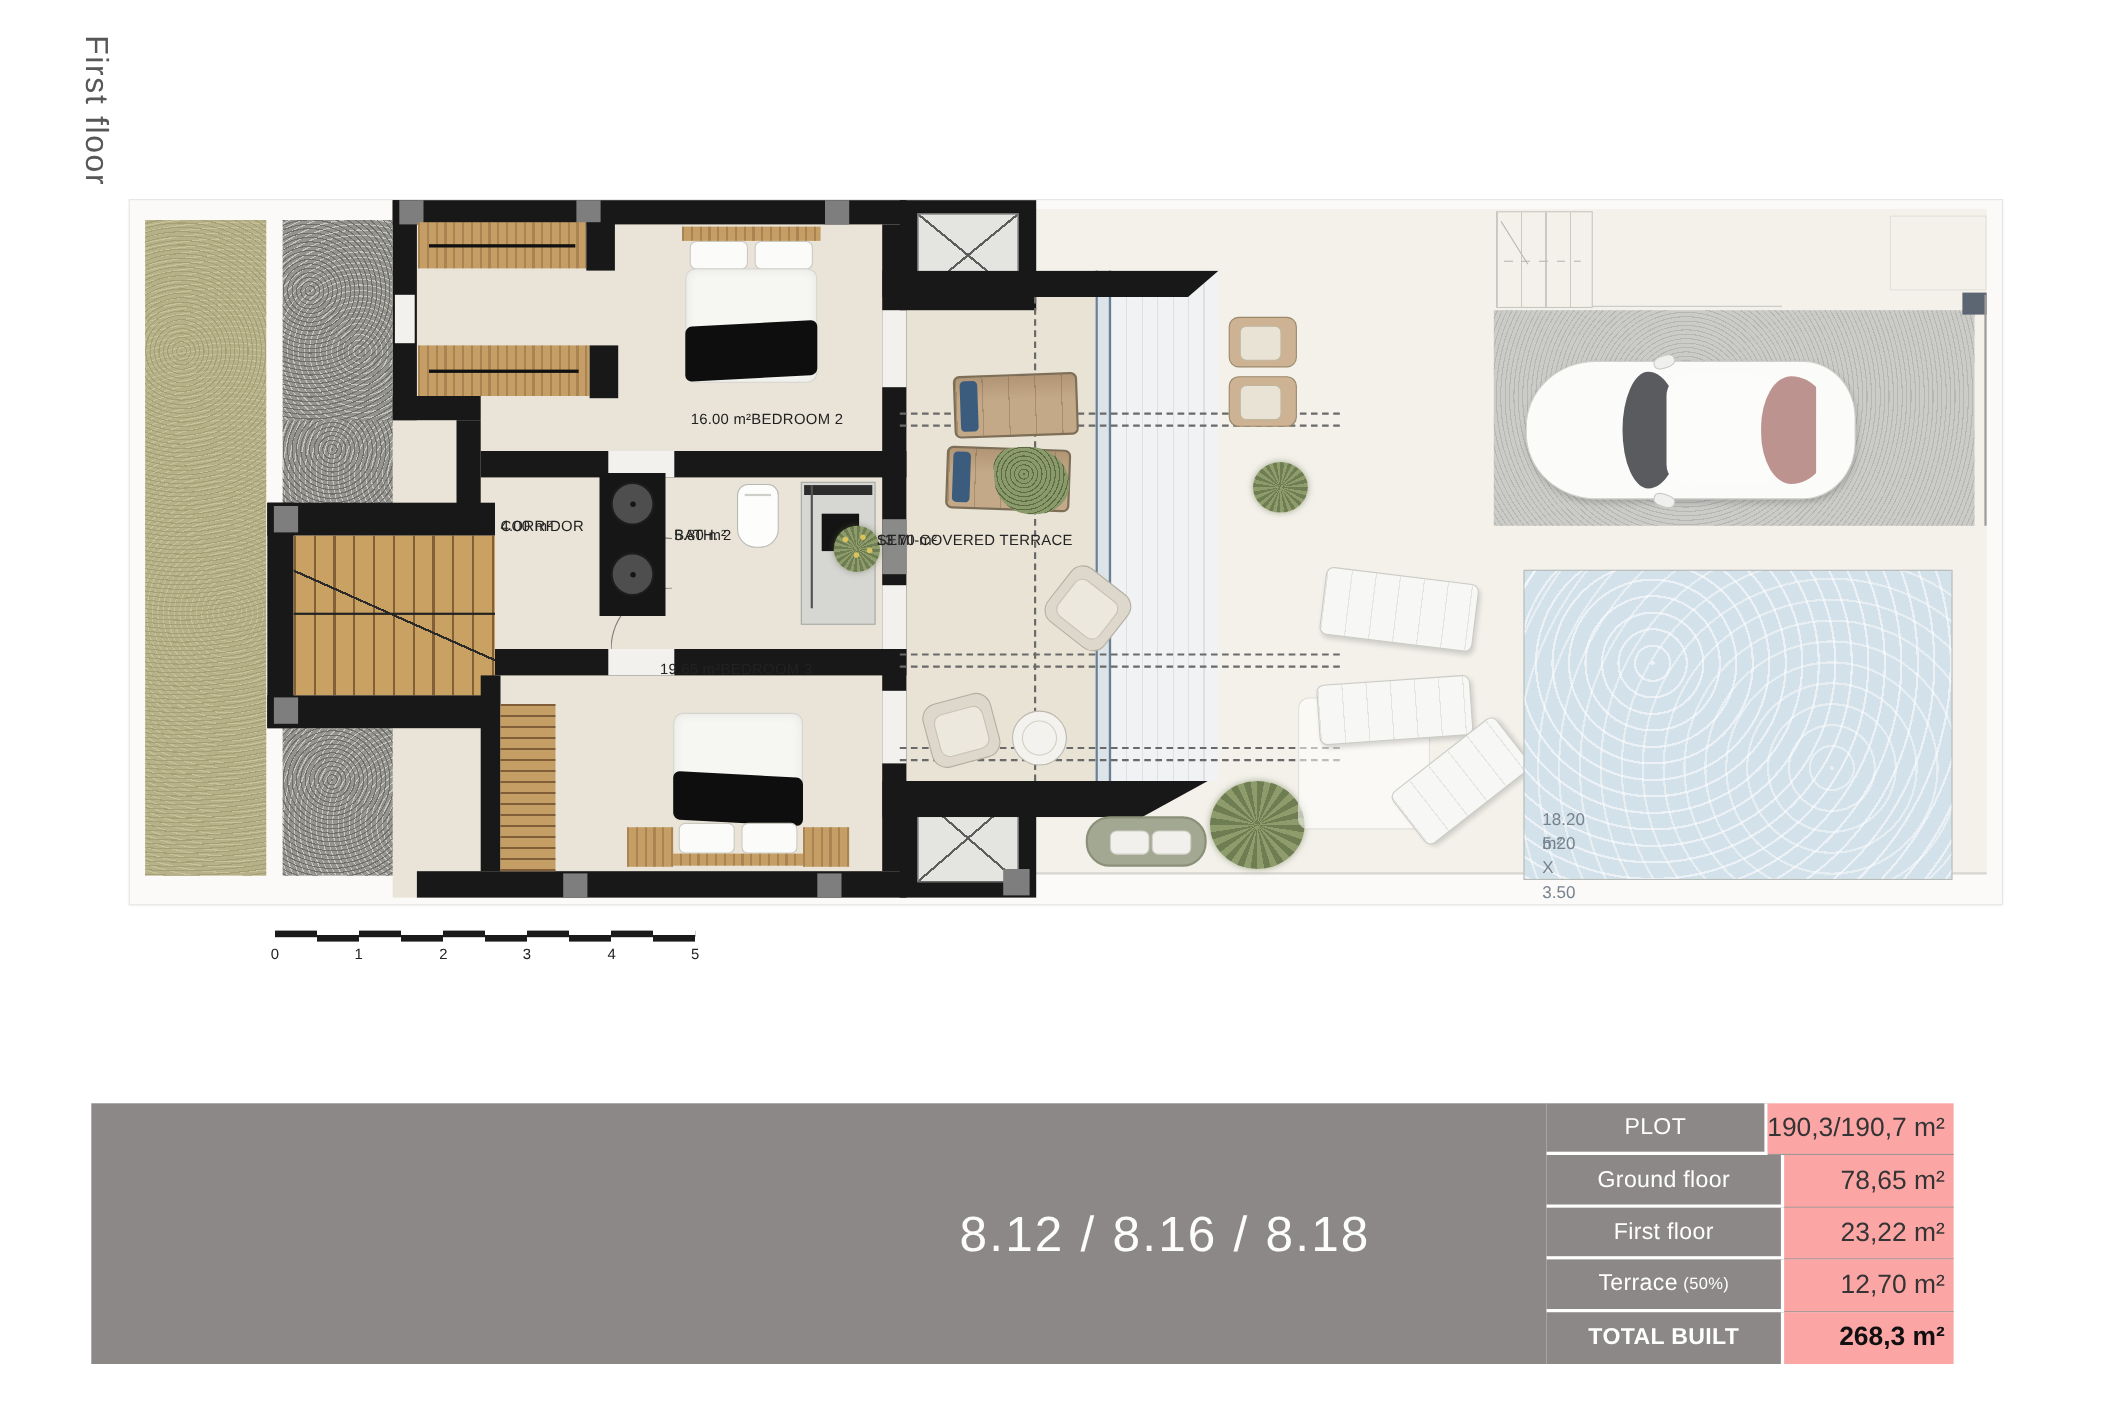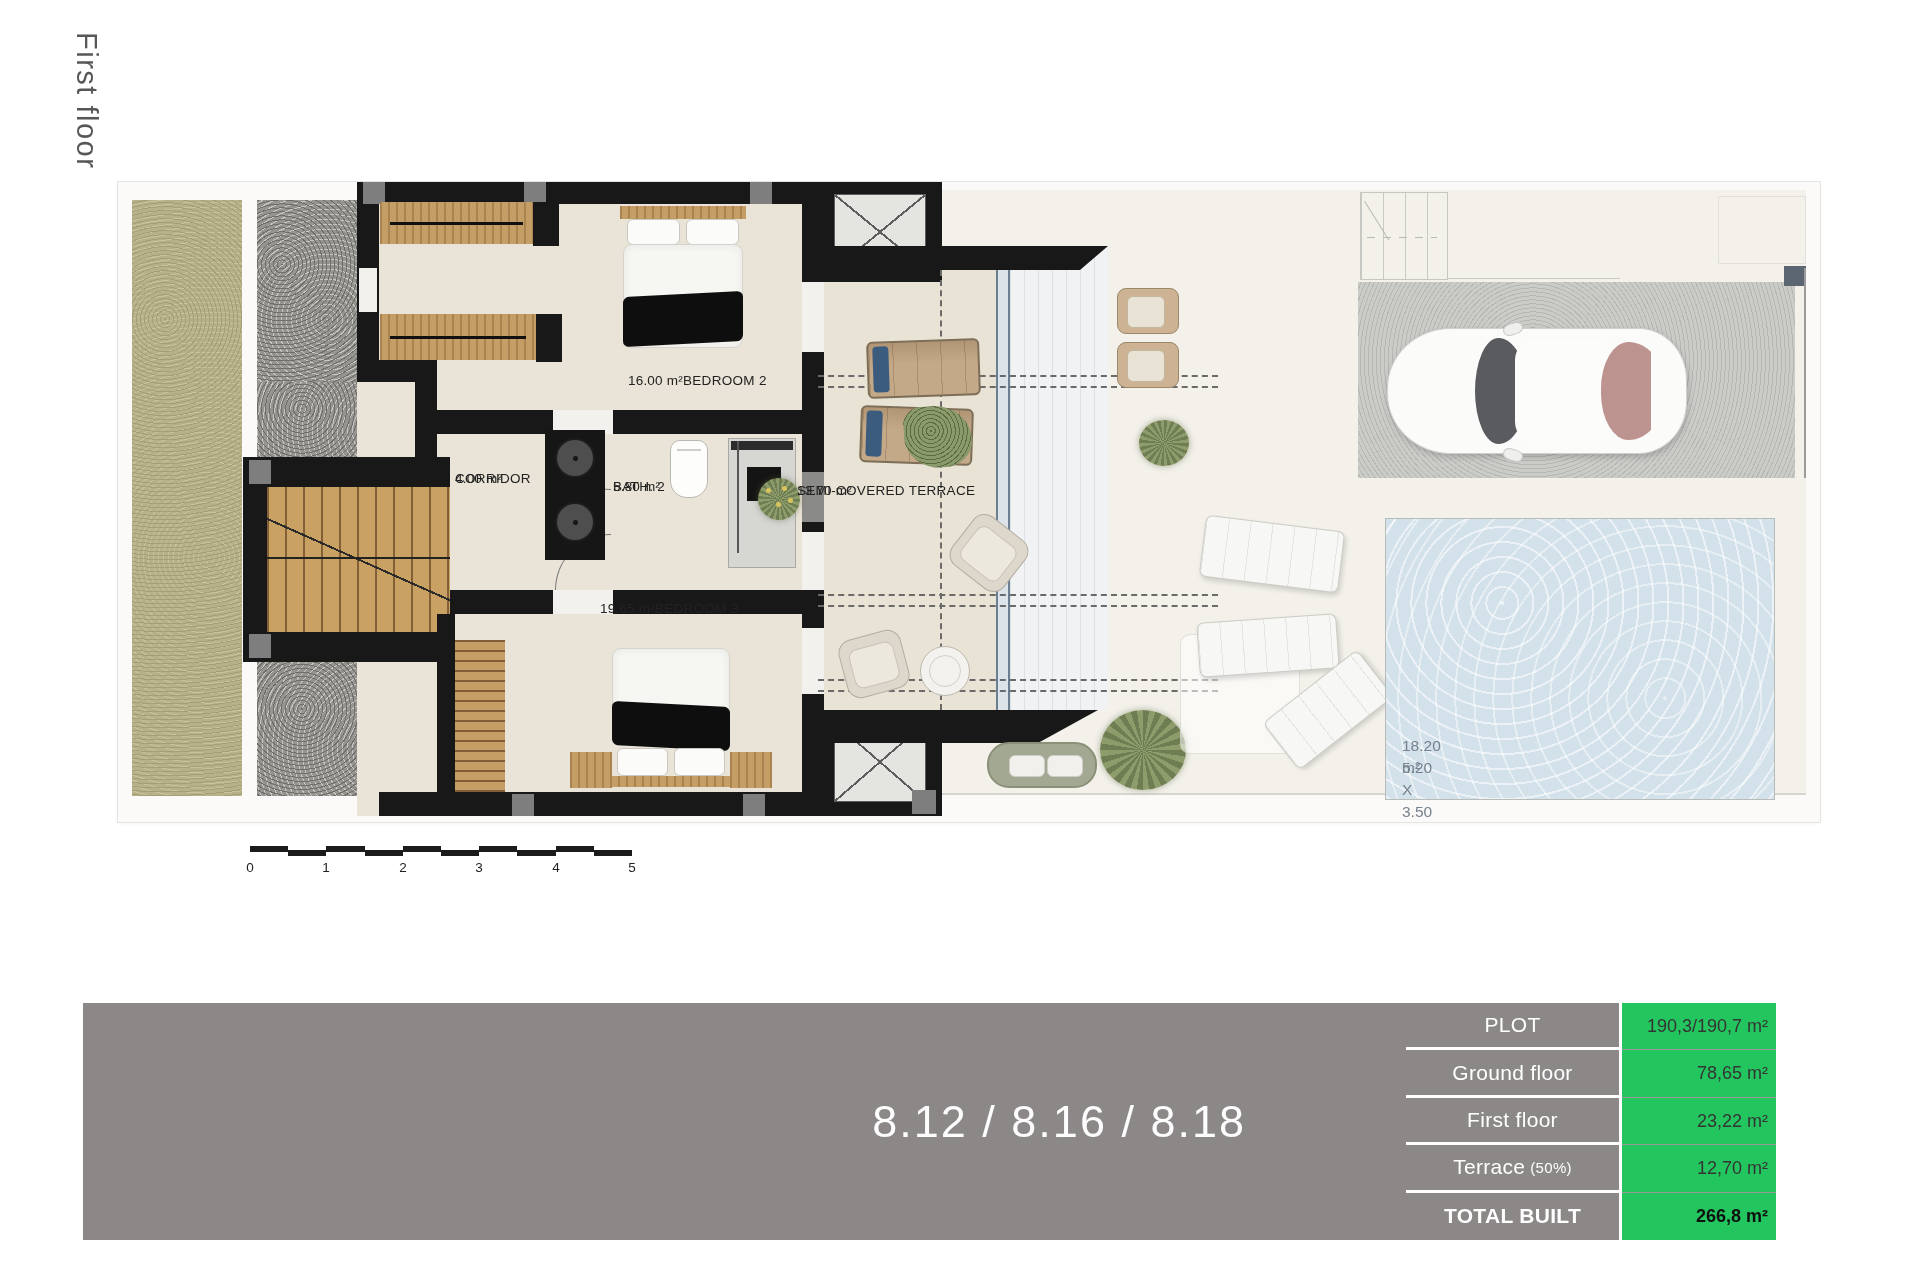--- a/index.html
+++ b/index.html
@@ -151,22 +151,22 @@
 
   
   .footer-bar{left:83px;top:1003px;width:1323px;height:237px;background:#8b8887;
               display:flex;align-items:center;justify-content:flex-end;padding-right:160px;box-sizing:border-box;}
   .units{font-size:45px;color:#fdfdfd;letter-spacing:2px;font-weight:400;}
 
   .area-table{left:1406px;top:1003px;width:370px;height:237px;display:flex;flex-direction:column;}
   .tr{flex:1;display:flex;}
   .tl{width:213px;background:#8b8887;color:#ffffff;display:flex;align-items:center;justify-content:center;
       font-size:21px;border-bottom:3px solid #ffffff;border-right:3px solid #ffffff;letter-spacing:.3px;}
-  .tv{flex:1;background:#22c55e;color:#343434;display:flex;align-items:center;justify-content:flex-end;
-      padding-right:8px;font-size:18px;border-bottom:1px solid #9a9795;white-space:nowrap;}
+  .tv{flex:1;background:#fca5a5;color:#343434;display:flex;align-items:center;justify-content:flex-end;
+      padding-right:8px;font-size:24px;border-bottom:1px solid #9a9795;white-space:nowrap;}
   .tr:last-child .tl{border-bottom:none;font-weight:bold;}
   .tr:last-child .tv{border-bottom:none;font-weight:bold;color:#101010;}
   .tnote{font-size:15px;margin-left:5px;}
 </style>
 </head>
 <body>
 
 <div class="abs floor-title">First floor</div>
 
 <div class="abs plan">
@@ -379,15 +379,15 @@
   </div>
   <div class="tr">
     <div class="tl">
       <span>Terrace</span>
       <span class="tnote">(50%)</span>
     </div>
     <div class="tv">12,70 m²</div>
   </div>
   <div class="tr">
     <div class="tl">TOTAL BUILT</div>
-    <div class="tv">266,8 m²</div>
+    <div class="tv">268,3 m²</div>
   </div>
 </div>
 
 </body></html>

